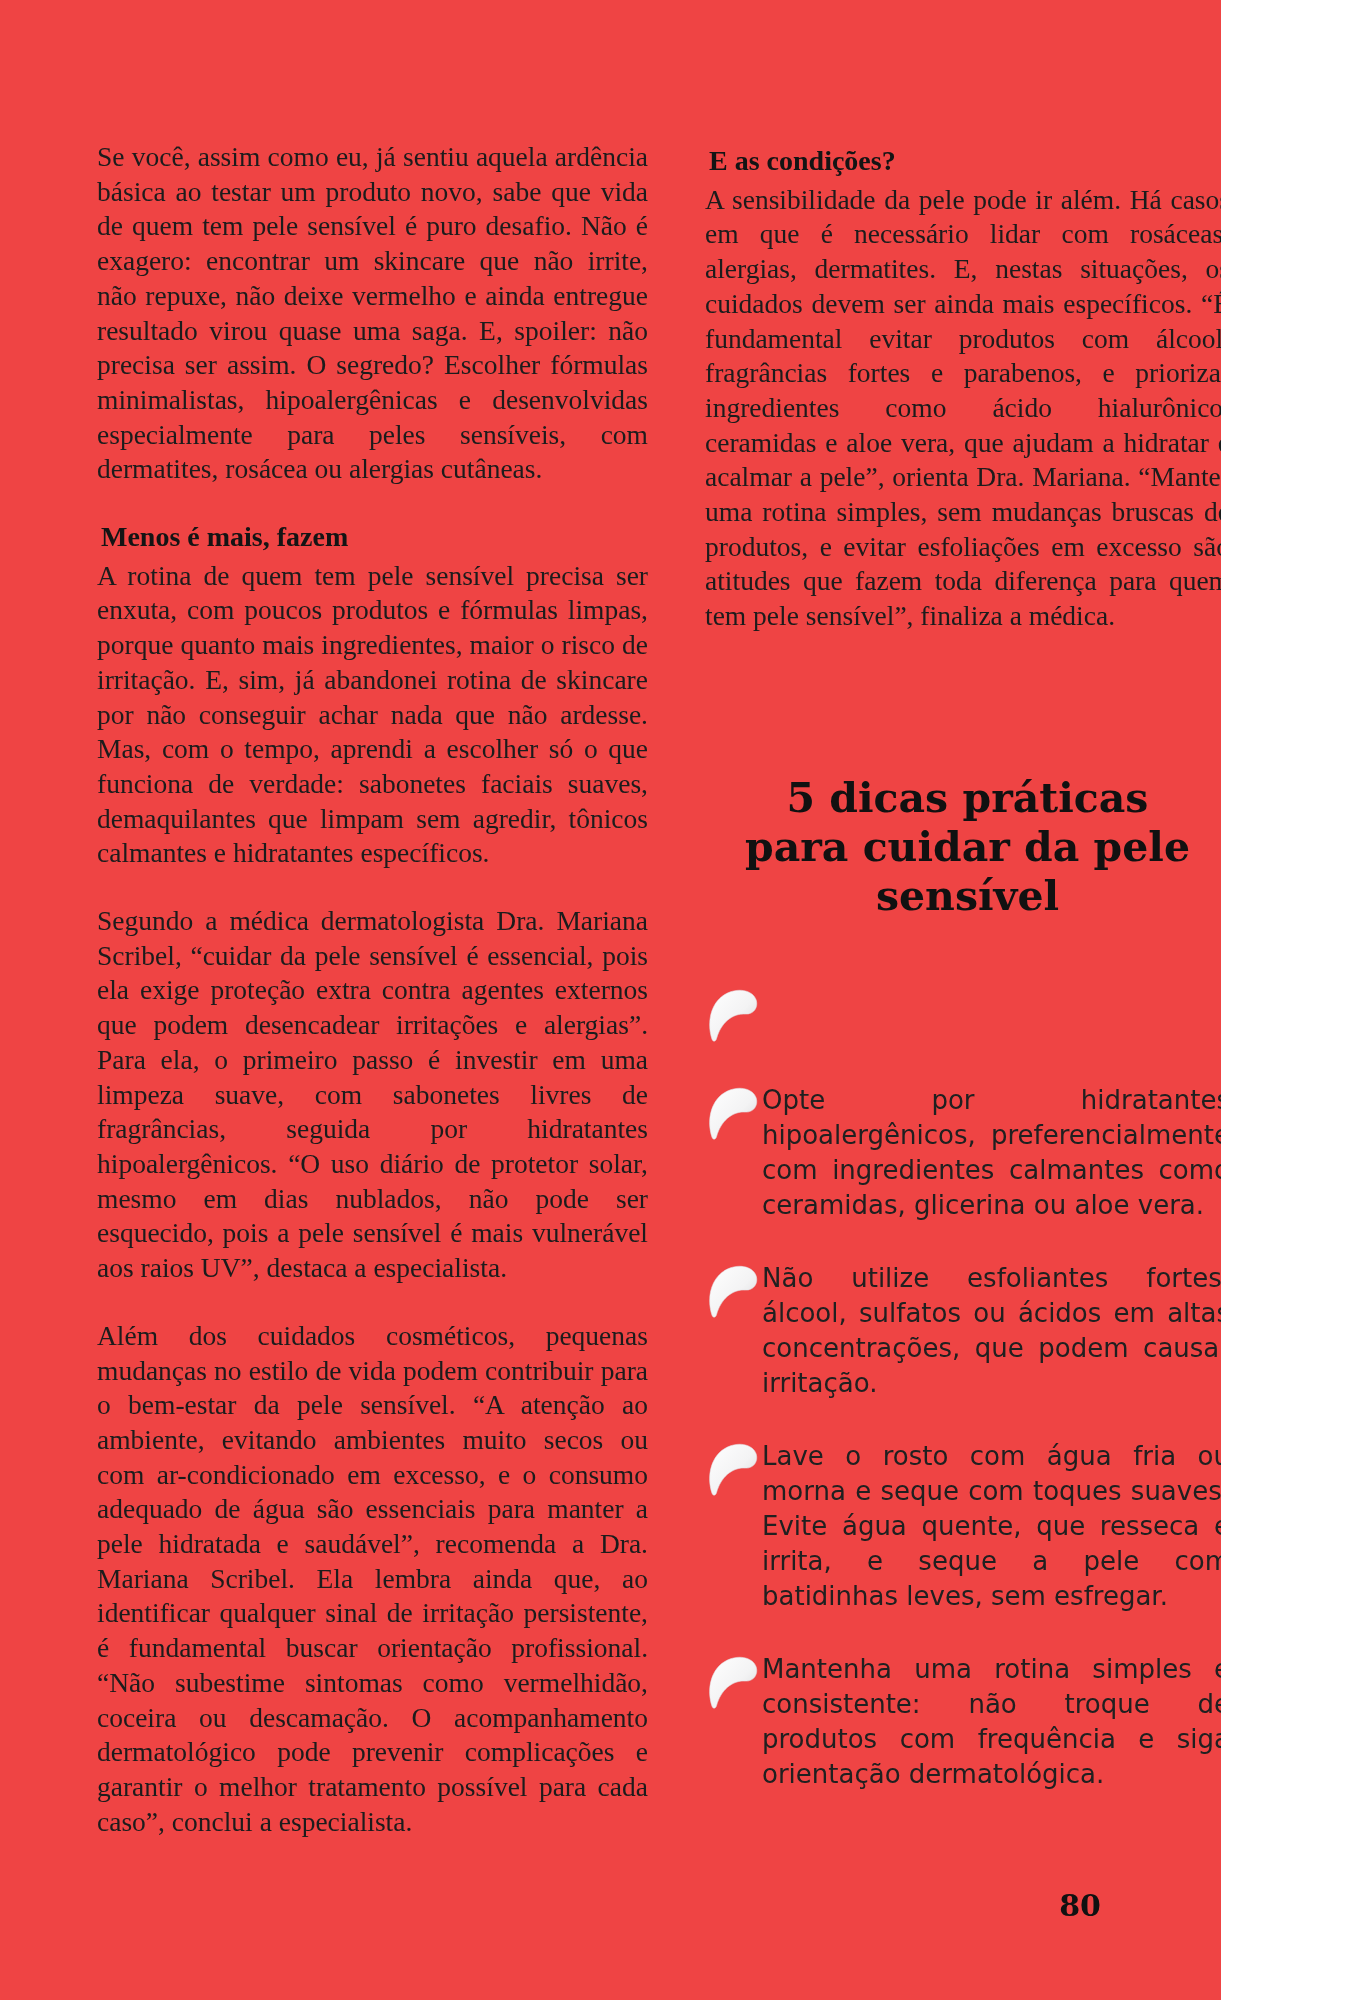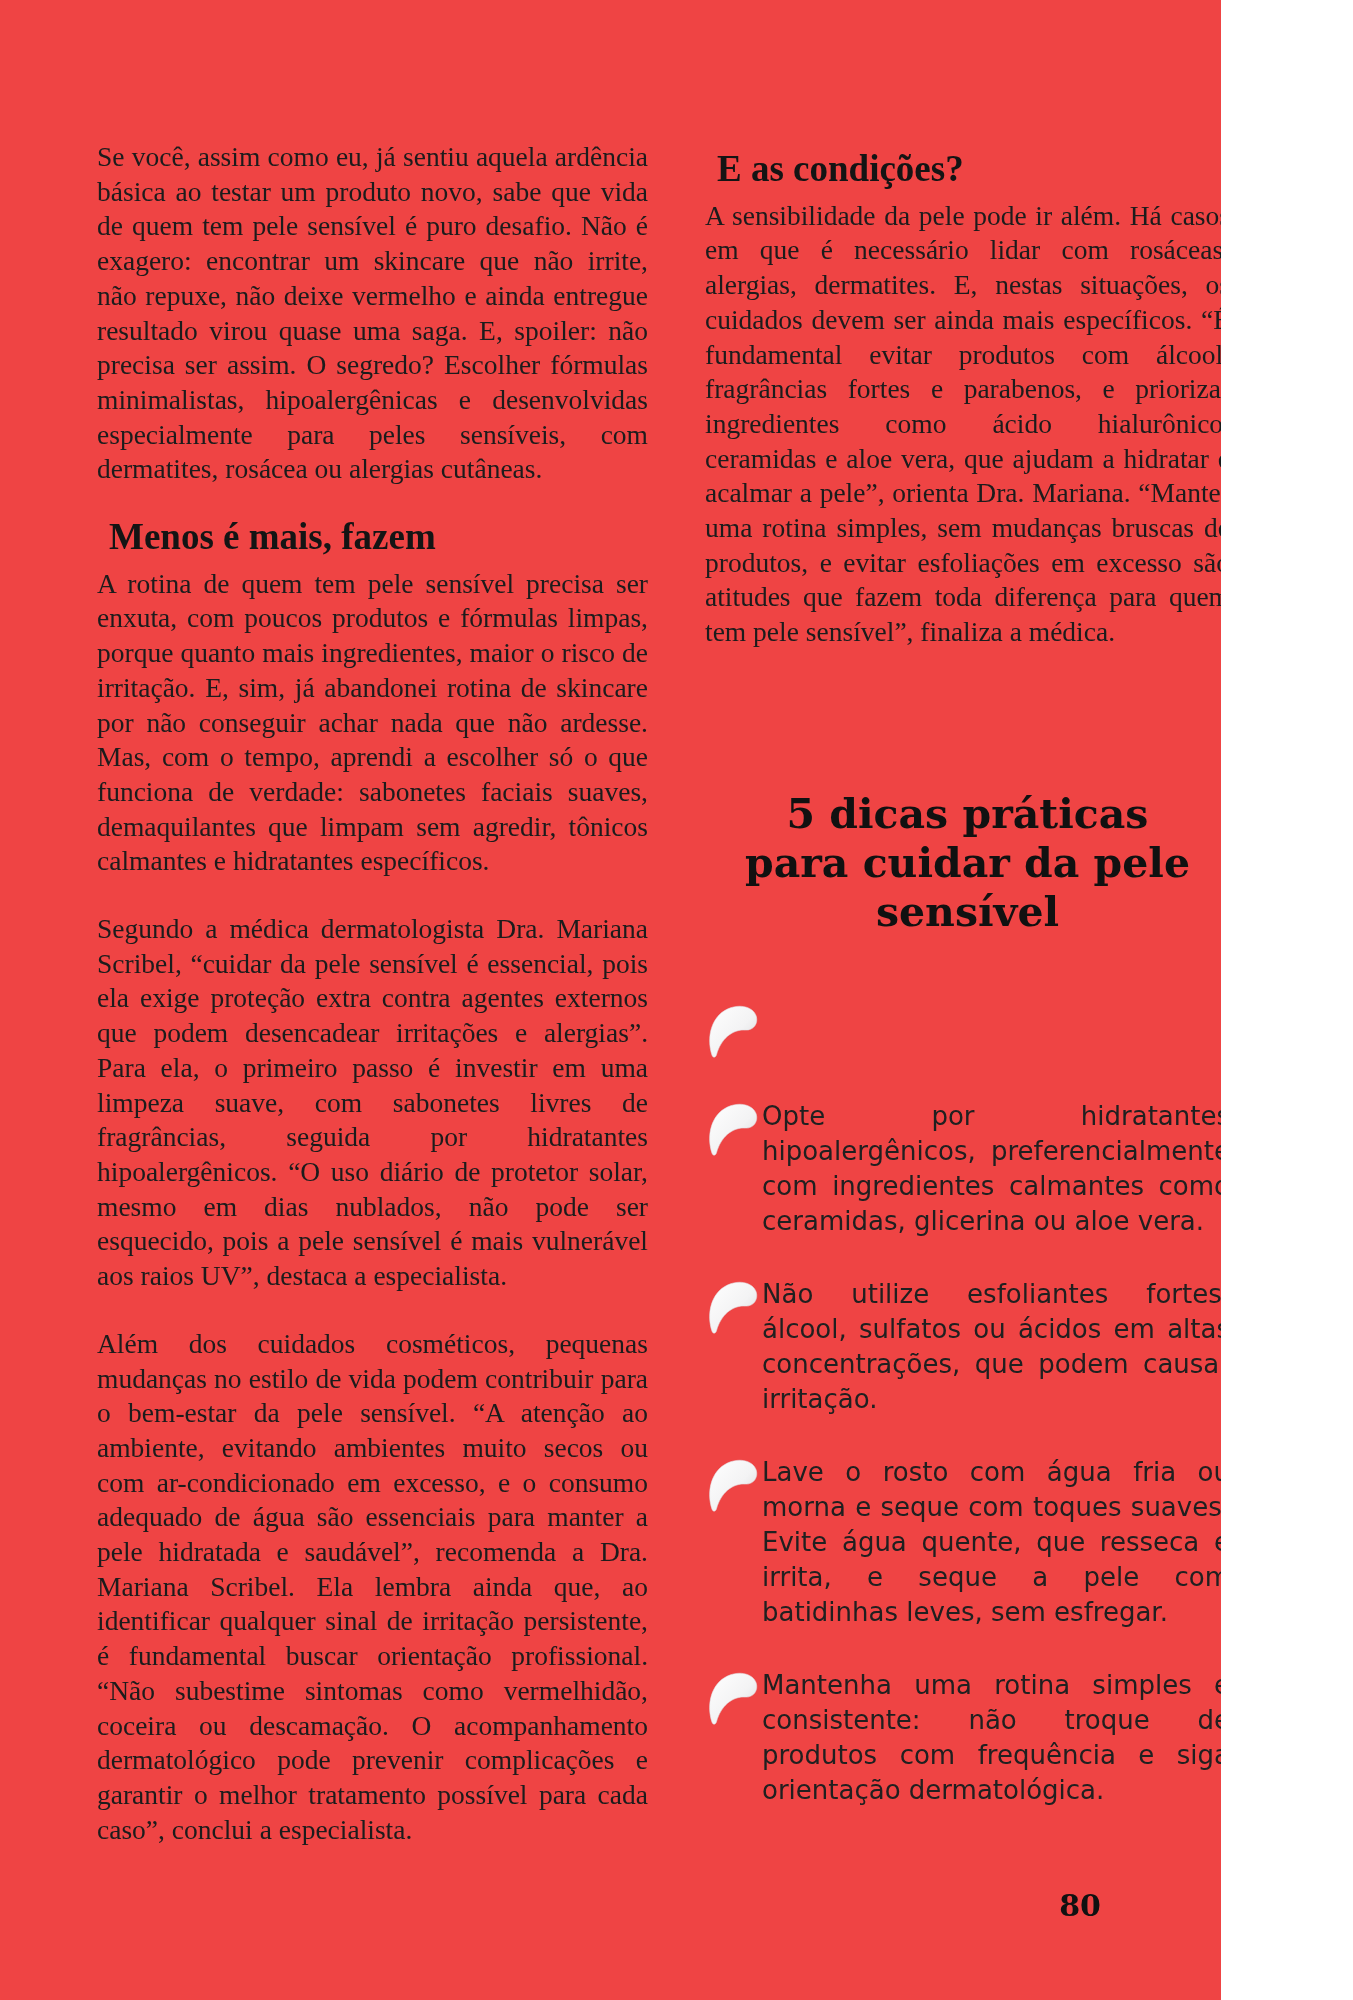--- a/index.html
+++ b/index.html
@@ -21,22 +21,22 @@
   .body-par {
     margin: 0 0 33px 0;
     font-size: 27.5px;
     line-height: 34.7px;
     text-align: justify;
     color: #1c1c1c;
   }
   .body-par:last-child { margin-bottom: 0; }
 
   .sub-heading {
-    margin: 12px;
-    font-size: 37px;
+    margin: 4px;
+    font-size: 28px;
     line-height: 34.7px;
     font-weight: 700;
     color: #141414;
     font-family: "Liberation Serif", serif;
   }
 
   .tips-title {
     margin: 140px 0 0 0;
     font-family: "DejaVu Serif", serif;
     font-weight: 700;

